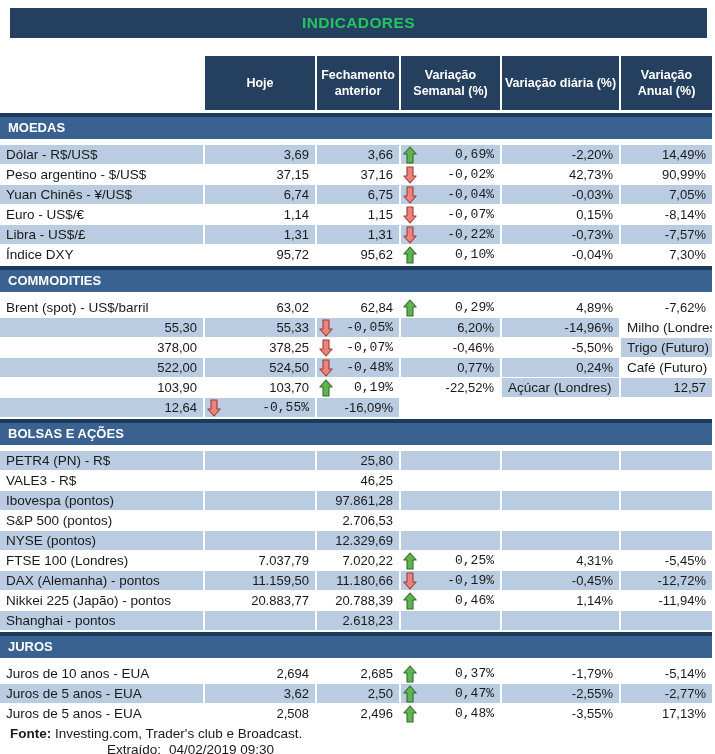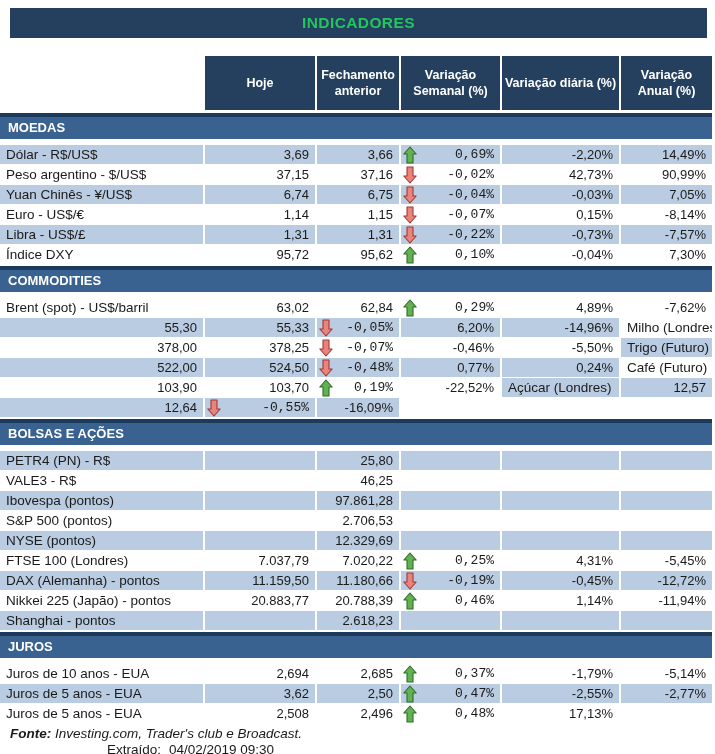--- a/index.html
+++ b/index.html
@@ -47,21 +47,21 @@
   }
   .cell.label{padding-left:6px;font-size:13.5px;}
   .cell.num{text-align:right;}
   .cell.banded{background:var(--band);}
   .cell.daily{position:relative;font-family:Liberation Mono, monospace;}
   .arrow-wrap{
     position:absolute;left:2px;top:0;height:19px;
     display:flex;align-items:center;
   }
   .footer{margin:3px 0 0 10px;font-size:13.5px;}
-  .fonte-line{line-height:15px;font-style:italic;}
+  .fonte-line{line-height:15px;}
   .bold{font-weight:bold;}
   .extraido-line{margin-left:97px;line-height:15px;margin-top:1px;}
   .extraido-value{margin-left:8px;}
 </style>
 </head>
 <body>
 
 <div class="title-bar">INDICADORES</div>
 
 <div class="grid col-headers">
@@ -289,20 +289,21 @@
       <div class="cell num banded">-2,55%</div>
       <div class="cell num banded">-2,77%</div>
       <div class="cell label">Juros de 5 anos - EUA</div>
       <div class="cell num">2,508</div>
       <div class="cell num">2,496</div>
       <div class="cell num daily"><span class="arrow-wrap">
           <svg width="14" height="18" viewBox="0 0 14 18">
             <path d="M7 1 L13.2 8 H10 V17 H4 V8 H0.8 Z" fill="#62b152" stroke="#2f6d28" stroke-width="1.1" stroke-linejoin="round"></path>
           </svg>
         </span><span>0,48%</span></div>
+      <div class="cell num">-3,55%</div>
       <div class="cell num">17,13%</div>
     </div>
   </div>
 
 <div class="footer">
   <div class="fonte-line"><span class="bold">Fonte:</span> <span>Investing.com, Trader's club e Broadcast.</span></div>
   <div class="extraido-line"><span>Extraído:</span><span class="extraido-value">04/02/2019 09:30</span></div>
 </div>
 
 </body></html>

